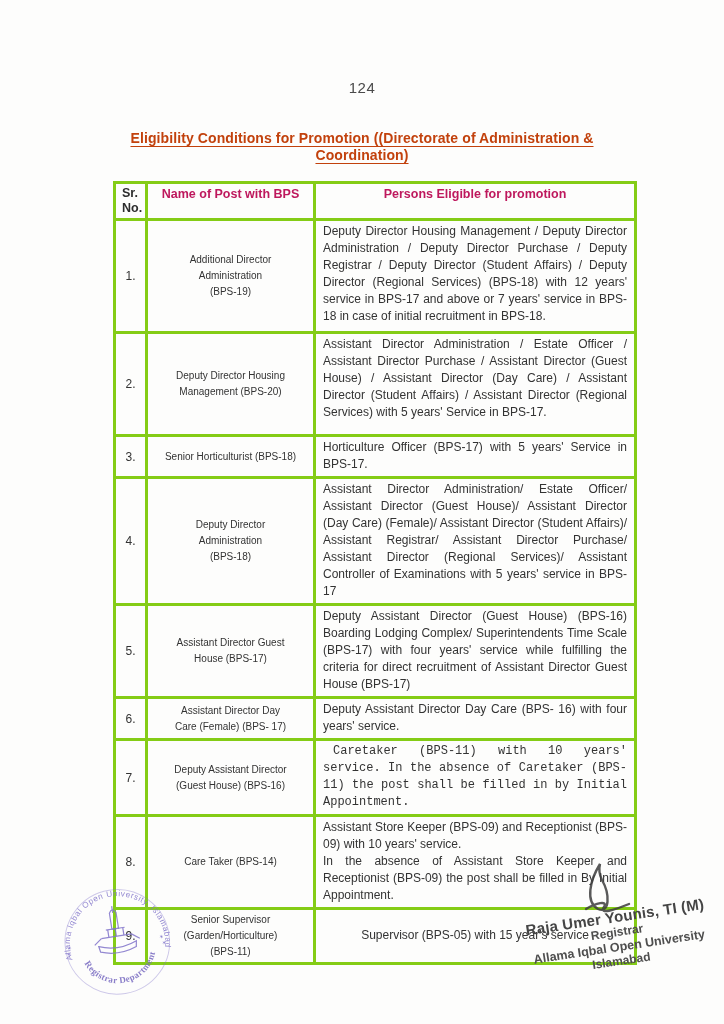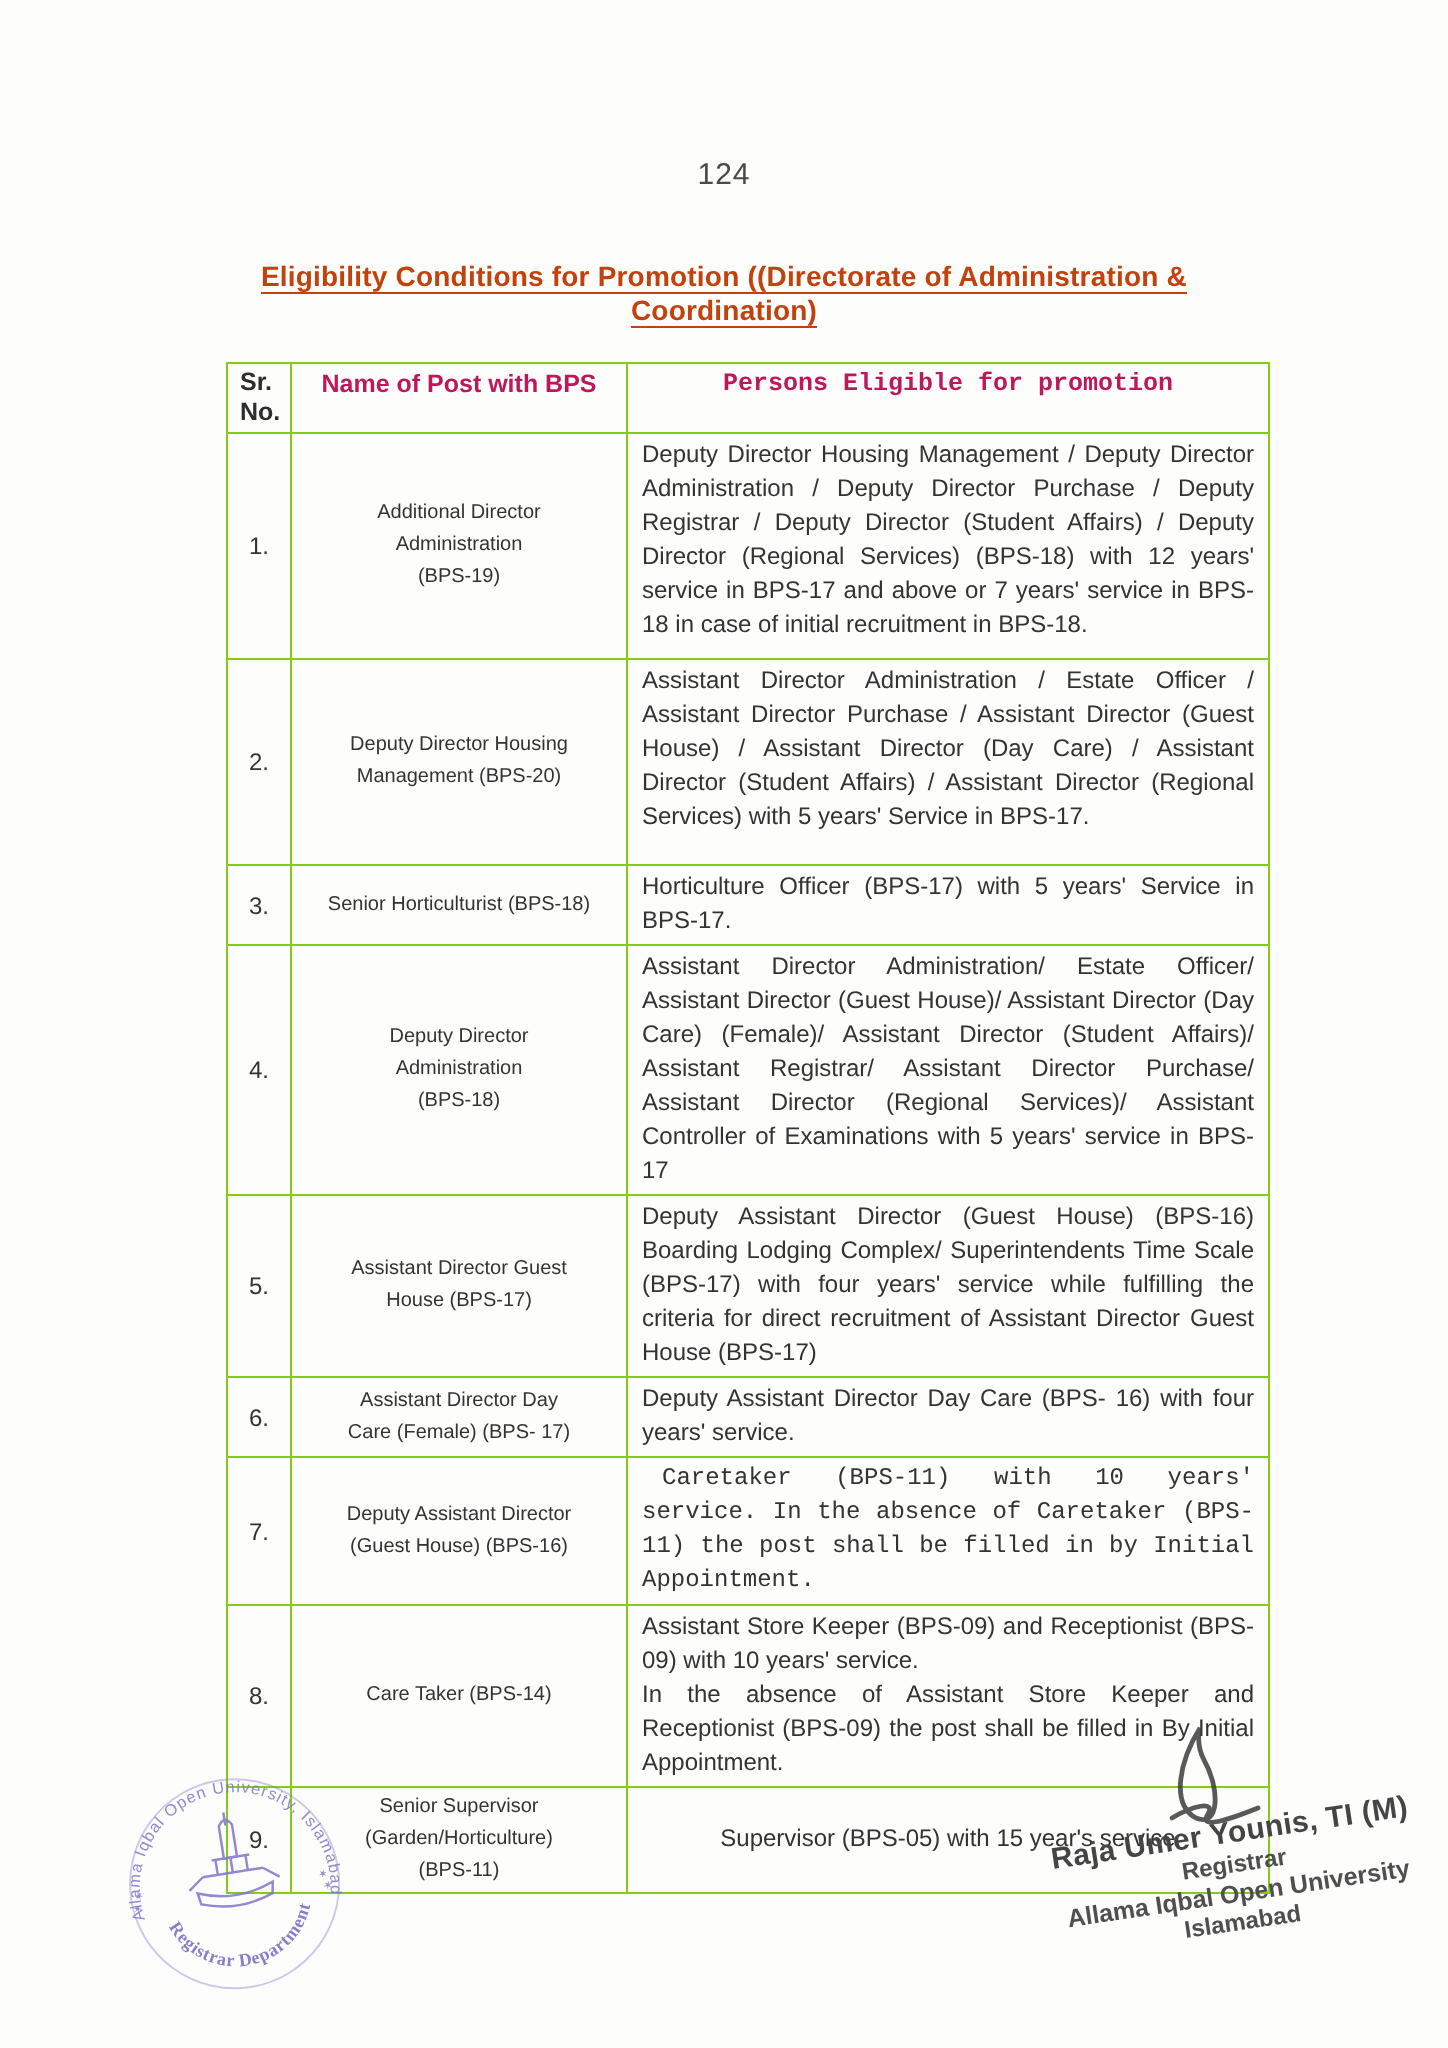--- a/index.html
+++ b/index.html
@@ -40,34 +40,34 @@
   table.promo {
     position: absolute;
     top: 181px; left: 113px;
     width: 521px;
     border-collapse: collapse;
     table-layout: fixed;
     font-size: 12px;
     color: #333;
   }
   table.promo th, table.promo td {
-    border: 1px solid #84cc16;
+    border: 3px solid #84cc16;
   }
   th.h-sr {
     width: 32px;
     text-align: left;
     vertical-align: top;
     padding: 2px 0 2px 6px;
     font-size: 12.5px;
     line-height: 15px;
     white-space: pre-line;
     color: #2d2d2d;
   }
   th.h-name { width: 168px; }
-  th.h-eligible { width: 321px; font-family: Liberation Mono, monospace; }
+  th.h-eligible { width: 321px; }
   th.h-name, th.h-eligible {
     text-align: center;
     vertical-align: top;
     padding: 3px 2px;
     font-size: 12.5px;
     color: #be185d;
   }
   td.c-sr {
     text-align: center;
     vertical-align: middle;

